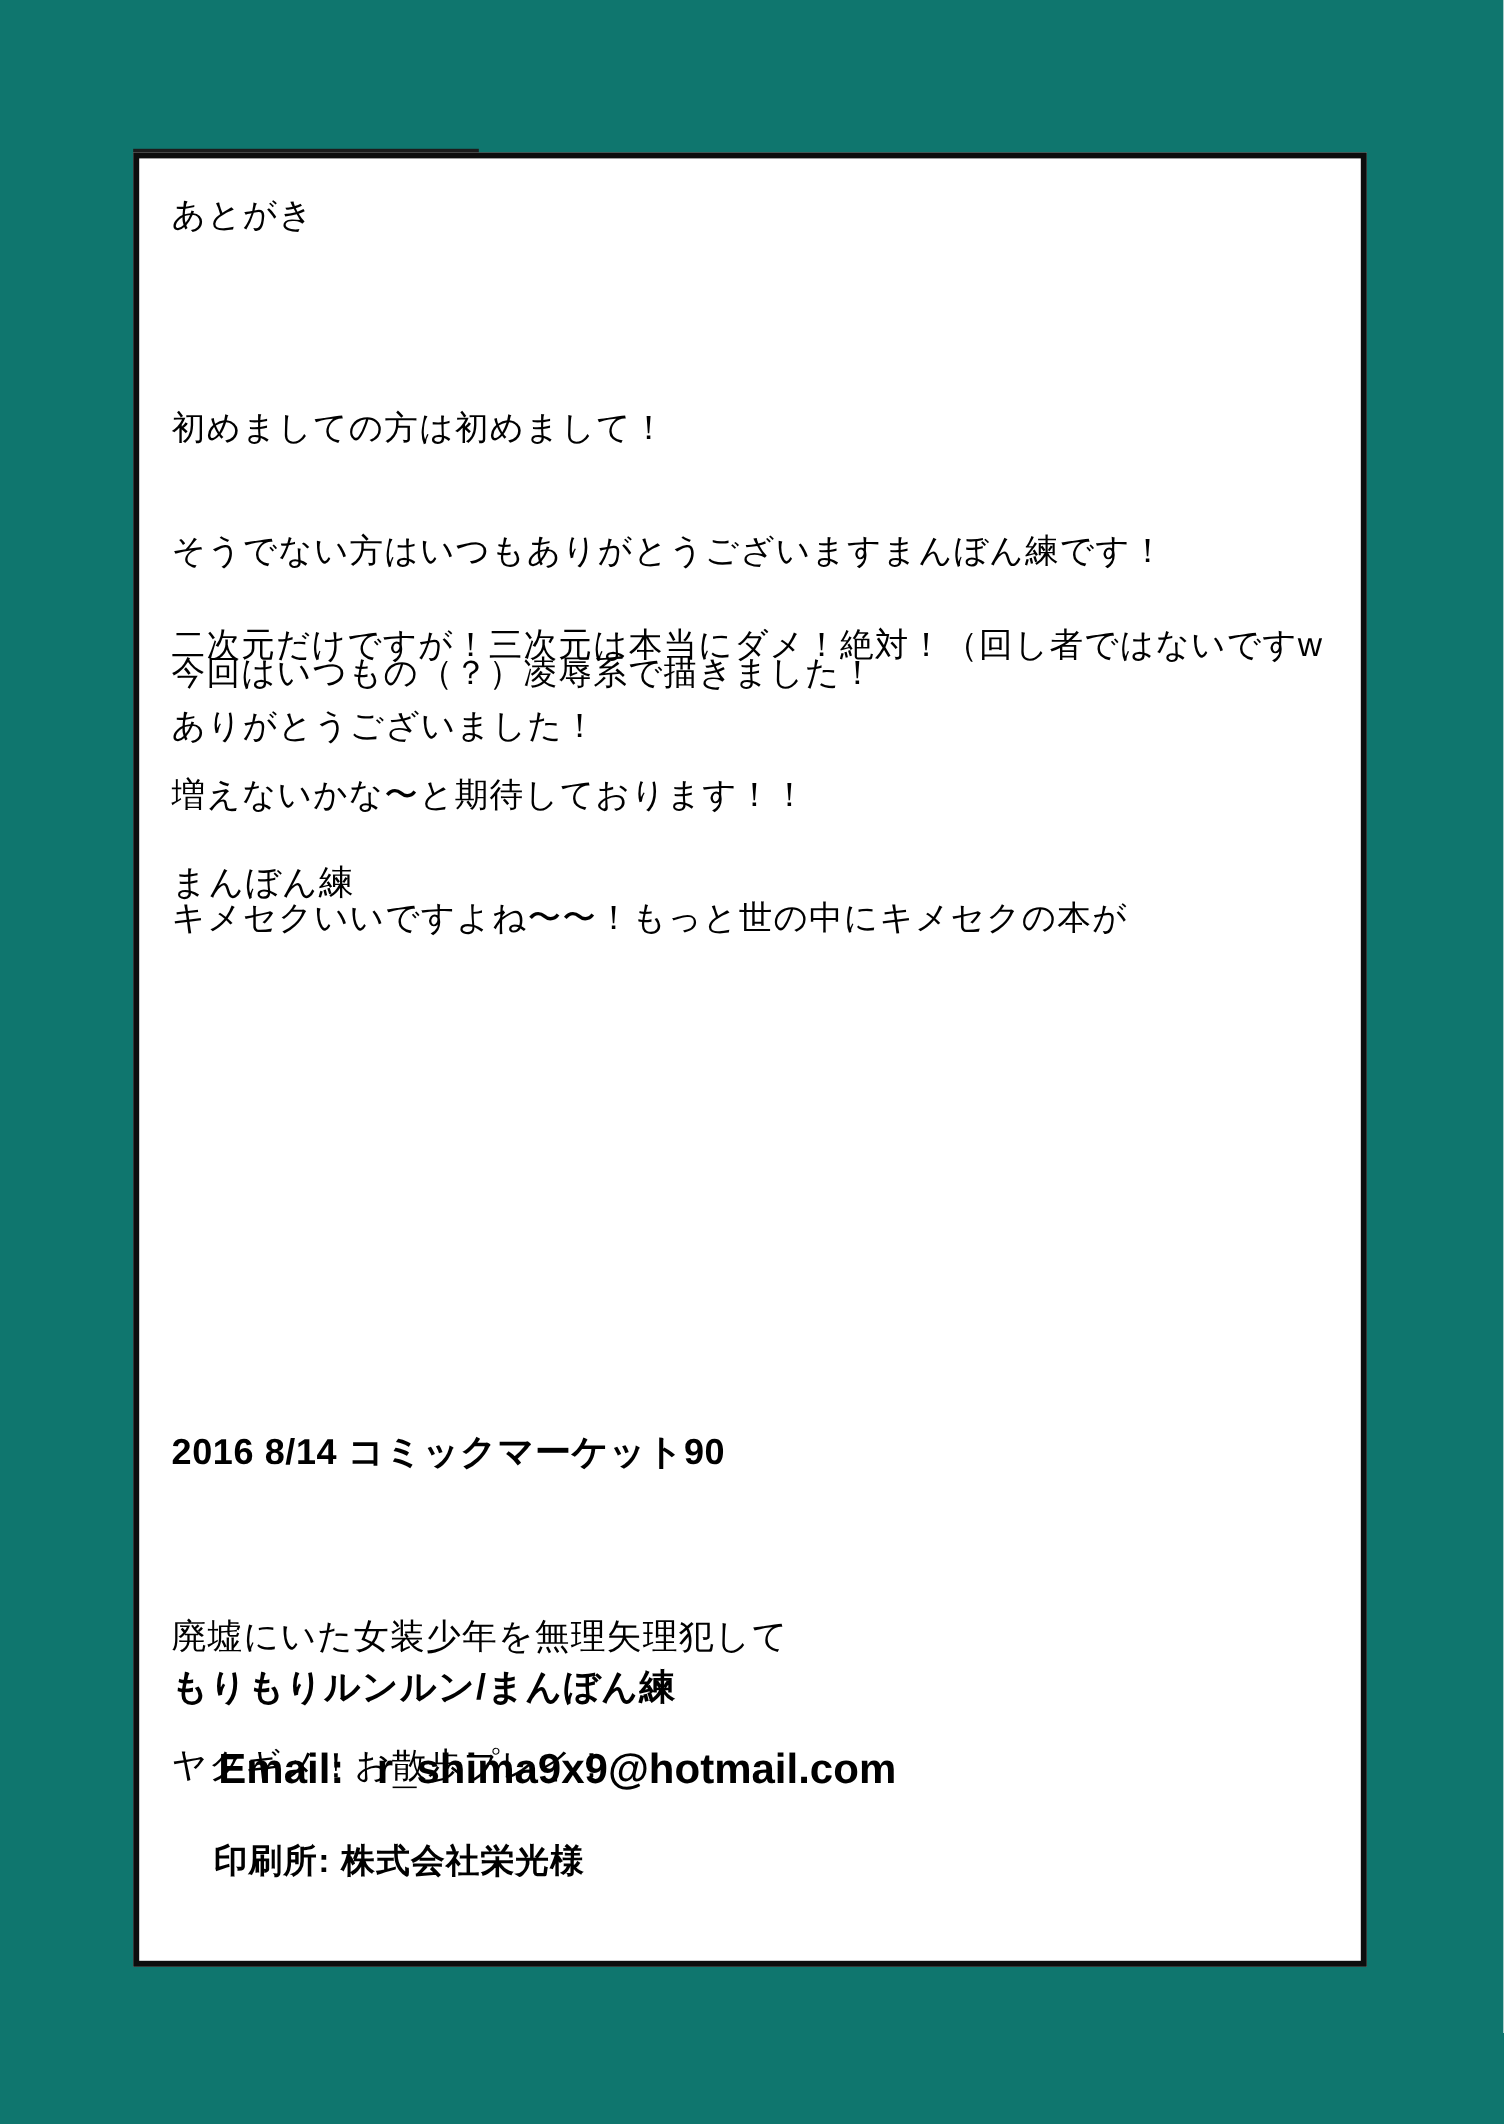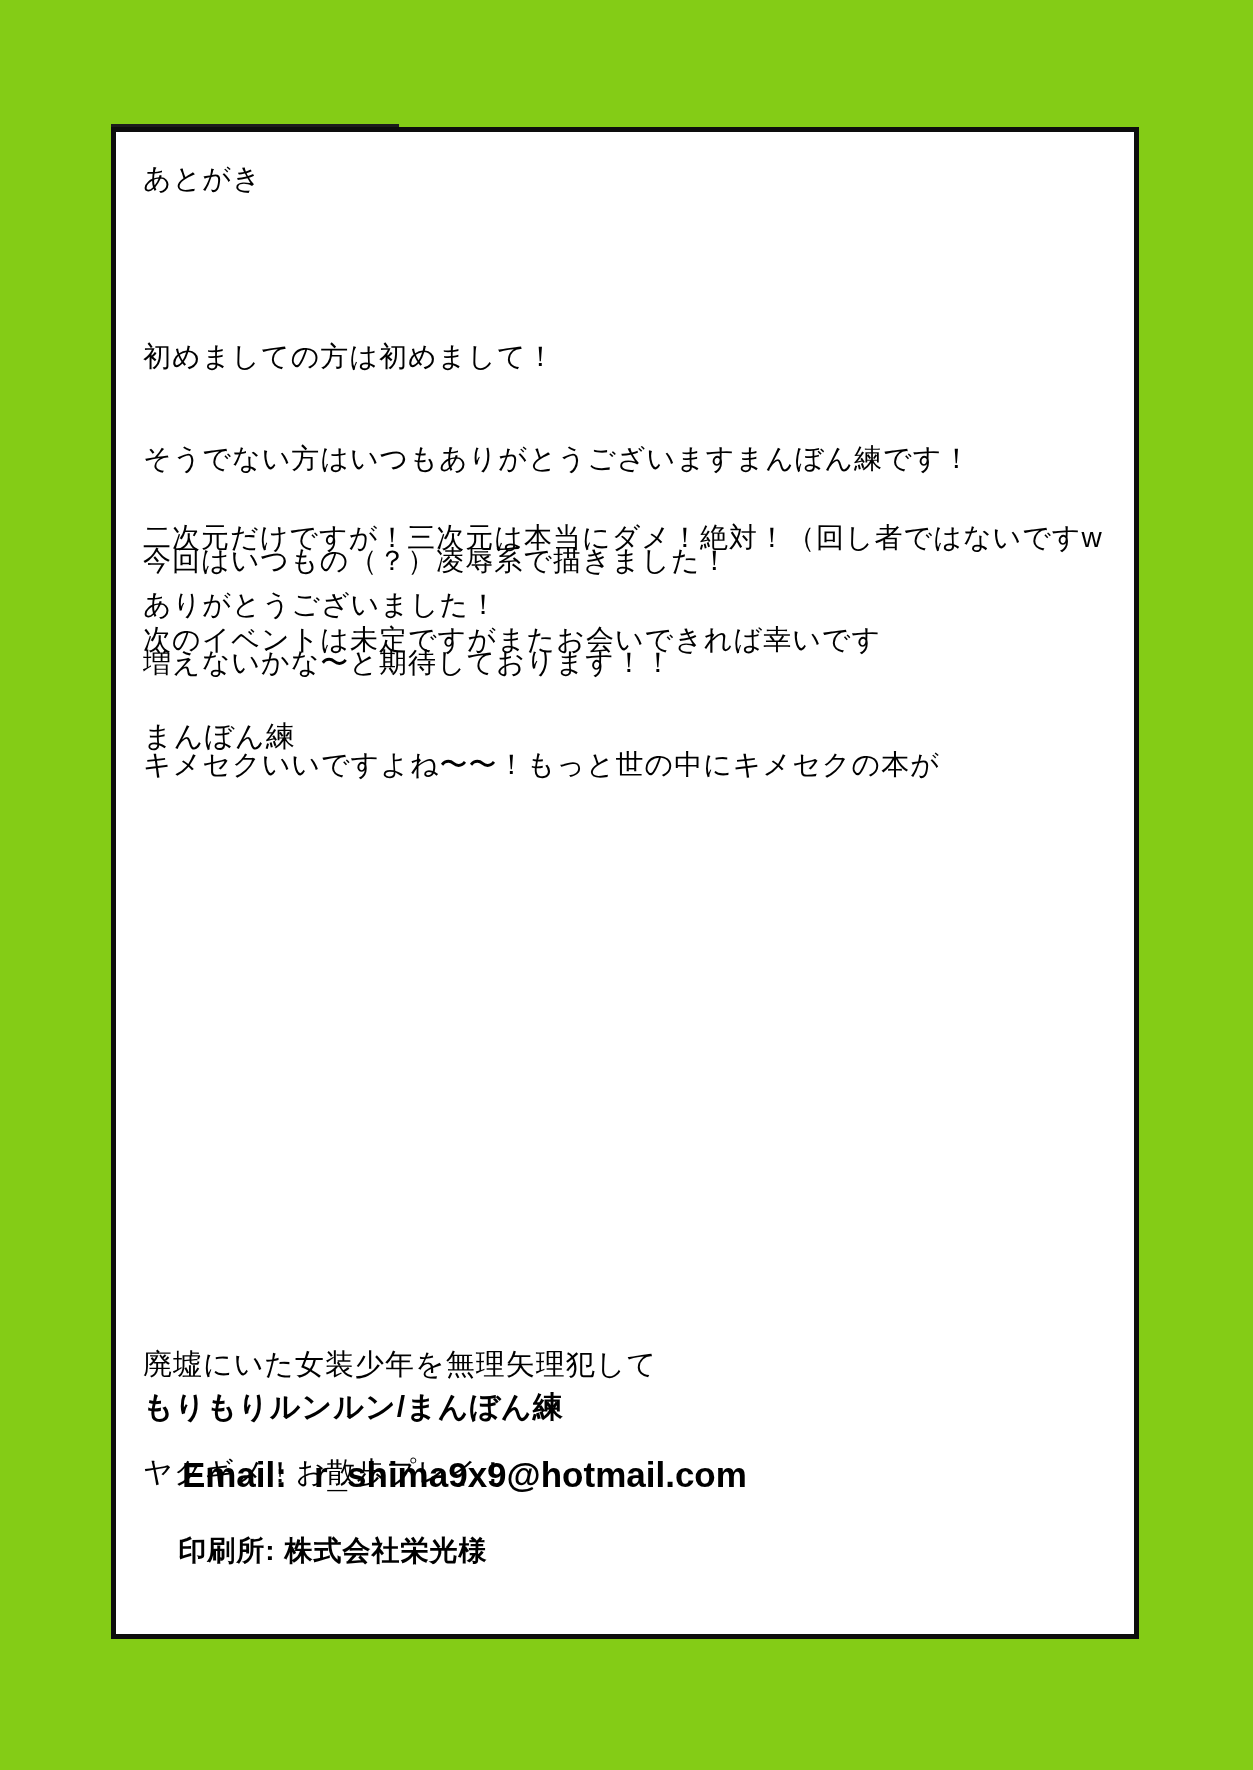--- a/index.html
+++ b/index.html
@@ -4,21 +4,21 @@
 <style>
   html, body {
     margin: 0;
     padding: 0;
     background: #ffffff;
   }
   .page {
     position: relative;
     width: 1253px;
     height: 1770px;
-    background: #84cc16;
+    background: #0f766e;
     font-family: "Liberation Sans", "DejaVu Sans", sans-serif;
     color: #000000;
     overflow: hidden;
   }
   .frame {
     position: absolute;
     left: 111px;
     top: 127px;
     width: 1028px;
     height: 1512px;
@@ -71,27 +71,27 @@
   <div class="txt para-1">
     <div>初めましての方は初めまして！</div>
     <div>そうでない方はいつもありがとうございますまんぼん練です！</div>
     <div>今回はいつもの（？）凌辱系で描きました！</div>
     <div>増えないかな〜と期待しております！！</div>
     <div>キメセクいいですよね〜〜！もっと世の中にキメセクの本が</div>
   </div>
 
   <div class="txt para-2">
     <div>二次元だけですが！三次元は本当にダメ！絶対！（回し者ではないですw</div>
-    <div>次のイベントは未定ですがまたお会いできれば幸いです</div>
   </div>
 
   <div class="txt closing">ありがとうございました！</div>
 
   <div class="txt signature">まんぼん練</div>
 
+  <div class="txt event-line">2016 8/14 コミックマーケット90</div>
 
   <div class="txt book-title">
     <div>廃墟にいた女装少年を無理矢理犯して</div>
     <div>ヤクギメ！お散歩プレイ！</div>
   </div>
 
   <div class="txt circle-line">もりもりルンルン/まんぼん練</div>
 
   <div class="txt email-line">
     <span class="label-email">Email:</span><span>r_shima9x9@hotmail.com</span>

